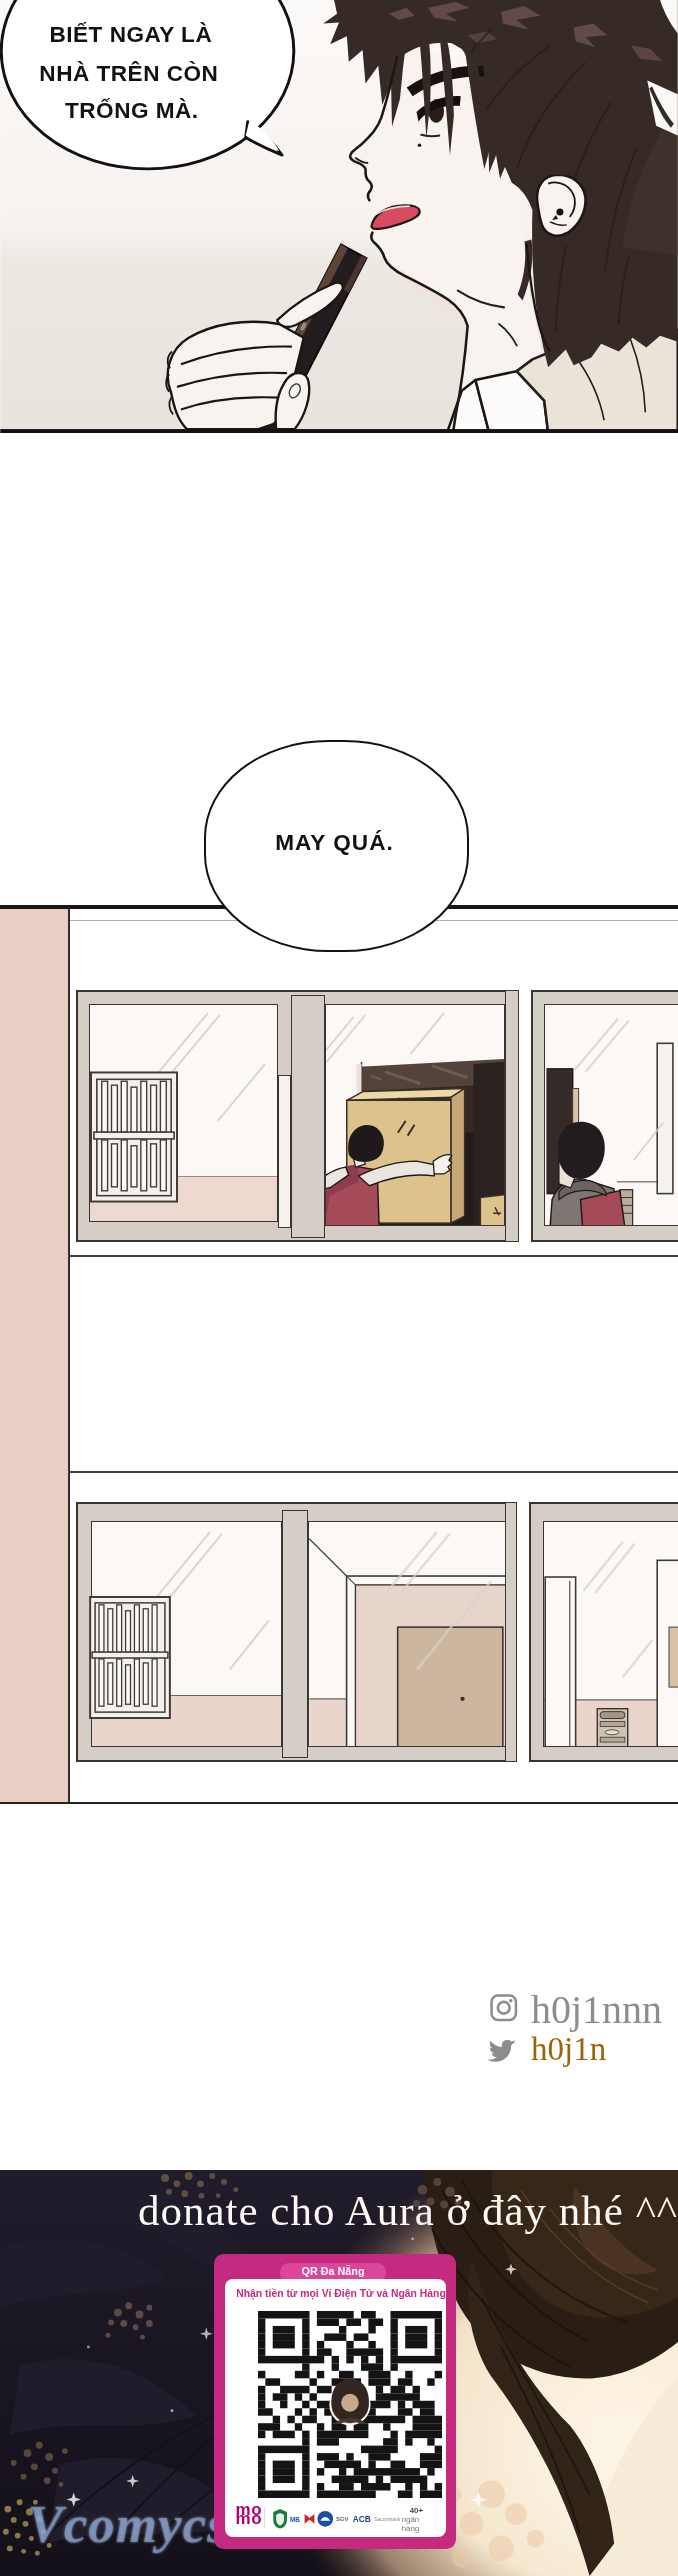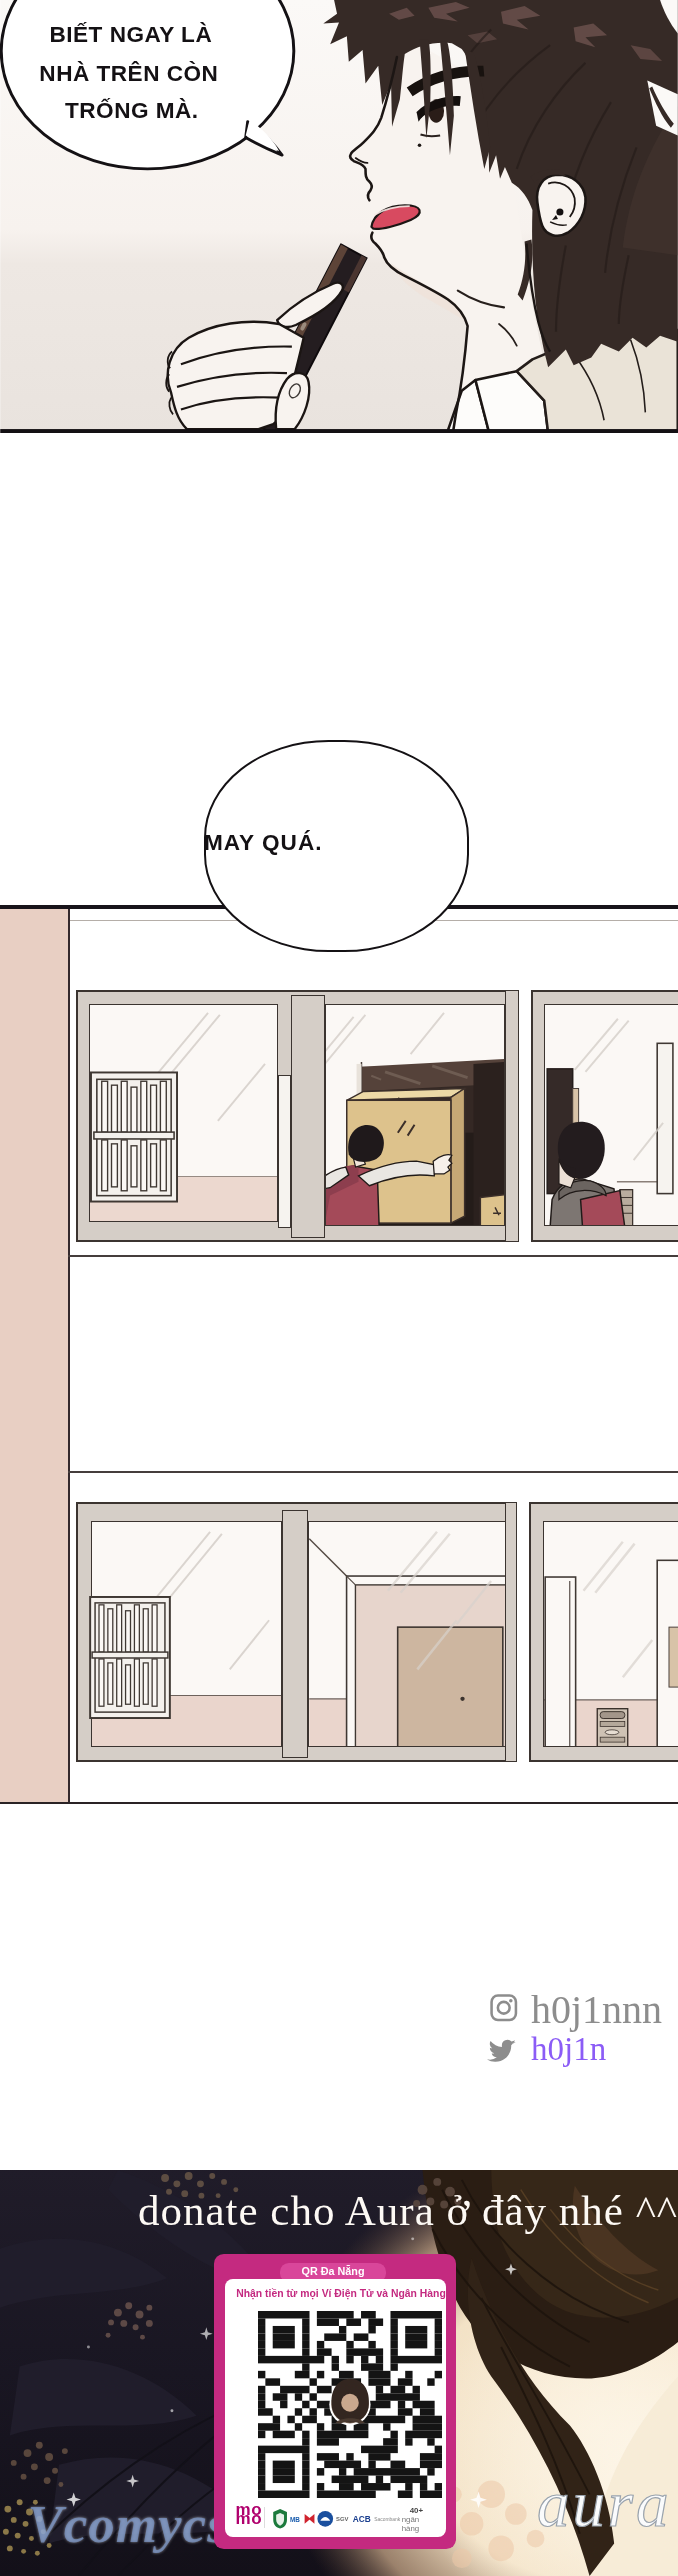--- a/index.html
+++ b/index.html
@@ -145,21 +145,21 @@
       <path d="M252,124 C266,134 277,144 287,158 C275,153 262,147 250,140 Z" fill="#ffffff" stroke="#141114" stroke-width="3" stroke-linejoin="round"></path>
       <path d="M254,122 C268,132 279,144 284,154 C272,149 260,143 250,138 Z" fill="#ffffff" stroke="none"></path>
     </g>
     <text x="133" y="43" text-anchor="middle" font-family="Liberation Sans" font-size="23" font-weight="bold" fill="#141114" letter-spacing="0.5">BIẾT NGAY LÀ</text>
     <text x="131" y="83" text-anchor="middle" font-family="Liberation Sans" font-size="23" font-weight="bold" fill="#141114" letter-spacing="0.5">NHÀ TRÊN CÒN</text>
     <text x="134" y="120" text-anchor="middle" font-family="Liberation Sans" font-size="23" font-weight="bold" fill="#141114" letter-spacing="0.5">TRỐNG MÀ.</text>
   </svg>
 
   <div class="abs" style="left:204px;top:740px;width:261px;height:208px;background:#fff;
        border:2.9px solid #141114;border-radius:47%/46%;z-index:5;"></div>
-  <div class="abs" style="left:204px;top:830px;width:261px;z-index:6;
+  <div class="abs" style="left:204px;top:830px;width:261px;text-align:center;z-index:6;
        font-weight:bold;font-size:22.6px;letter-spacing:1px;color:#141114;">MAY QUÁ.</div>
 
   <div class="abs" style="left:0;top:905px;width:678px;height:3.9px;background:#18141a;"></div>
   <div class="abs" style="left:68px;top:920px;width:610px;height:1px;background:#b5aea8;"></div>
 
   <div class="abs" style="left:0;top:909px;width:68px;height:894px;background:#e8cfc3;border-right:2px solid #33292c;"></div>
 
   <div class="abs" style="left:0;top:1802px;width:678px;height:2px;background:#2a2325;"></div>
 
   <div class="abs" style="left:68px;top:1255px;width:610px;height:2px;background:#453d3c;"></div>
@@ -372,21 +372,21 @@
 
   <svg class="abs" style="left:490px;top:1994px;" width="27.5" height="27.5" viewBox="0 0 28 28">
     <rect x="1.6" y="1.6" width="24.8" height="24.8" rx="6.5" fill="none" stroke="#8d8d8d" stroke-width="2.6"></rect>
     <circle cx="14" cy="14" r="6" fill="none" stroke="#8d8d8d" stroke-width="2.6"></circle>
     <circle cx="21.2" cy="6.8" r="1.8" fill="#8d8d8d"></circle>
   </svg>
   <div class="abs" style="left:531px;top:1986px;font-family:'Liberation Serif',serif;font-size:40px;color:#8d8d8d;">h0j1nnn</div>
   <svg class="abs" style="left:487px;top:2039px;" width="29.5" height="25.6" viewBox="0 0 24 20">
     <path d="M23.4 2.4c-.8.4-1.7.6-2.6.8A4.6 4.6 0 0 0 22.8.6c-.9.5-1.9.9-2.9 1.1A4.5 4.5 0 0 0 12.1 5c0 .4 0 .7.1 1A12.8 12.8 0 0 1 2.9 1.2 4.5 4.5 0 0 0 4.3 7.2c-.7 0-1.4-.2-2-.5v.1c0 2.2 1.5 4 3.6 4.4-.4.1-.8.2-1.2.2-.3 0-.6 0-.9-.1a4.5 4.5 0 0 0 4.2 3.1A9.1 9.1 0 0 1 1.2 16.3c-.4 0-.8 0-1.2-.1A12.8 12.8 0 0 0 6.9 18c8.3 0 12.8-6.9 12.8-12.8v-.6c.9-.6 1.6-1.4 2.2-2.3z" fill="#8d8d8d"></path>
   </svg>
-  <div class="abs" style="left:531px;top:2031px;font-family:'Liberation Serif',serif;font-size:33px;color:#8b5cf6;">h0j1n</div>
+  <div class="abs" style="left:531px;top:2031px;font-family:'Liberation Serif',serif;font-size:33px;color:#a16207;">h0j1n</div>
 
   <div class="abs" id="banner" style="left:0;top:2170px;width:678px;height:406px;background:#191520;overflow:hidden;">
     <svg width="678" height="406" style="position:absolute;left:0;top:0;" viewBox="0 0 690 413">
       <defs>
         <linearGradient id="dkbg" x1="0" y1="0" x2="0" y2="1">
           <stop offset="0" stop-color="#201c29"></stop>
             <stop offset="0.5" stop-color="#191622"></stop>
             <stop offset="1" stop-color="#131019"></stop>
         </linearGradient>
         <radialGradient id="glow1" cx="0.5" cy="0.5" r="0.5">
@@ -527,23 +527,20 @@
       </g>
     </svg>
 
     <div style="position:absolute;left:0;top:15.7px;width:678px;text-align:right;
          font-family:'Liberation Serif',serif;font-size:43px;color:#fdf9f4;letter-spacing:1px;">donate cho Aura ở đây nhé ^^</div>
 
     <div style="position:absolute;left:27.5px;top:324px;font-family:'Liberation Serif',serif;
          font-style:italic;font-weight:bold;font-size:53px;letter-spacing:1px;
          color:rgba(122,150,200,0.72);text-shadow:0 0 2.9px rgba(230,238,250,0.55);">Vcomycs</div>
 
-    <div style="position:absolute;left:537px;top:297px;font-family:'Liberation Serif',serif;
-         font-style:italic;font-size:65px;color:#fafbfc;letter-spacing:2.9px;
-         -webkit-text-stroke:1.2px #9aa3ad;">aura</div>
 
     <div id="card" style="position:absolute;left:214px;top:84px;width:242px;height:295px;
          background:#c42a80;border-radius:9.8px;">
       <div style="position:absolute;left:66px;top:9px;width:106px;height:19px;background:#d9469a;
            border-radius:8.8px;color:#fff;font-size:10.8px;font-weight:bold;text-align:center;line-height:17.7px;">QR Đa Nẵng</div>
       <div style="position:absolute;left:10.8px;top:24.6px;width:221px;height:258px;background:#ffffff;border-radius:7.9px;">
         <div style="position:absolute;left:0;top:9.8px;width:221px;text-align:right;color:#c42a80;
              font-size:10.4px;font-weight:bold;white-space:nowrap;">Nhận tiền từ mọi Ví Điện Tử và Ngân Hàng</div>
         <div id="qrbox" style="position:absolute;left:33px;top:32px;width:184px;height:187px;"><svg width="184" height="187" viewBox="0 0 187.5 187.5" preserveAspectRatio="none">
               <g fill="#141414">

